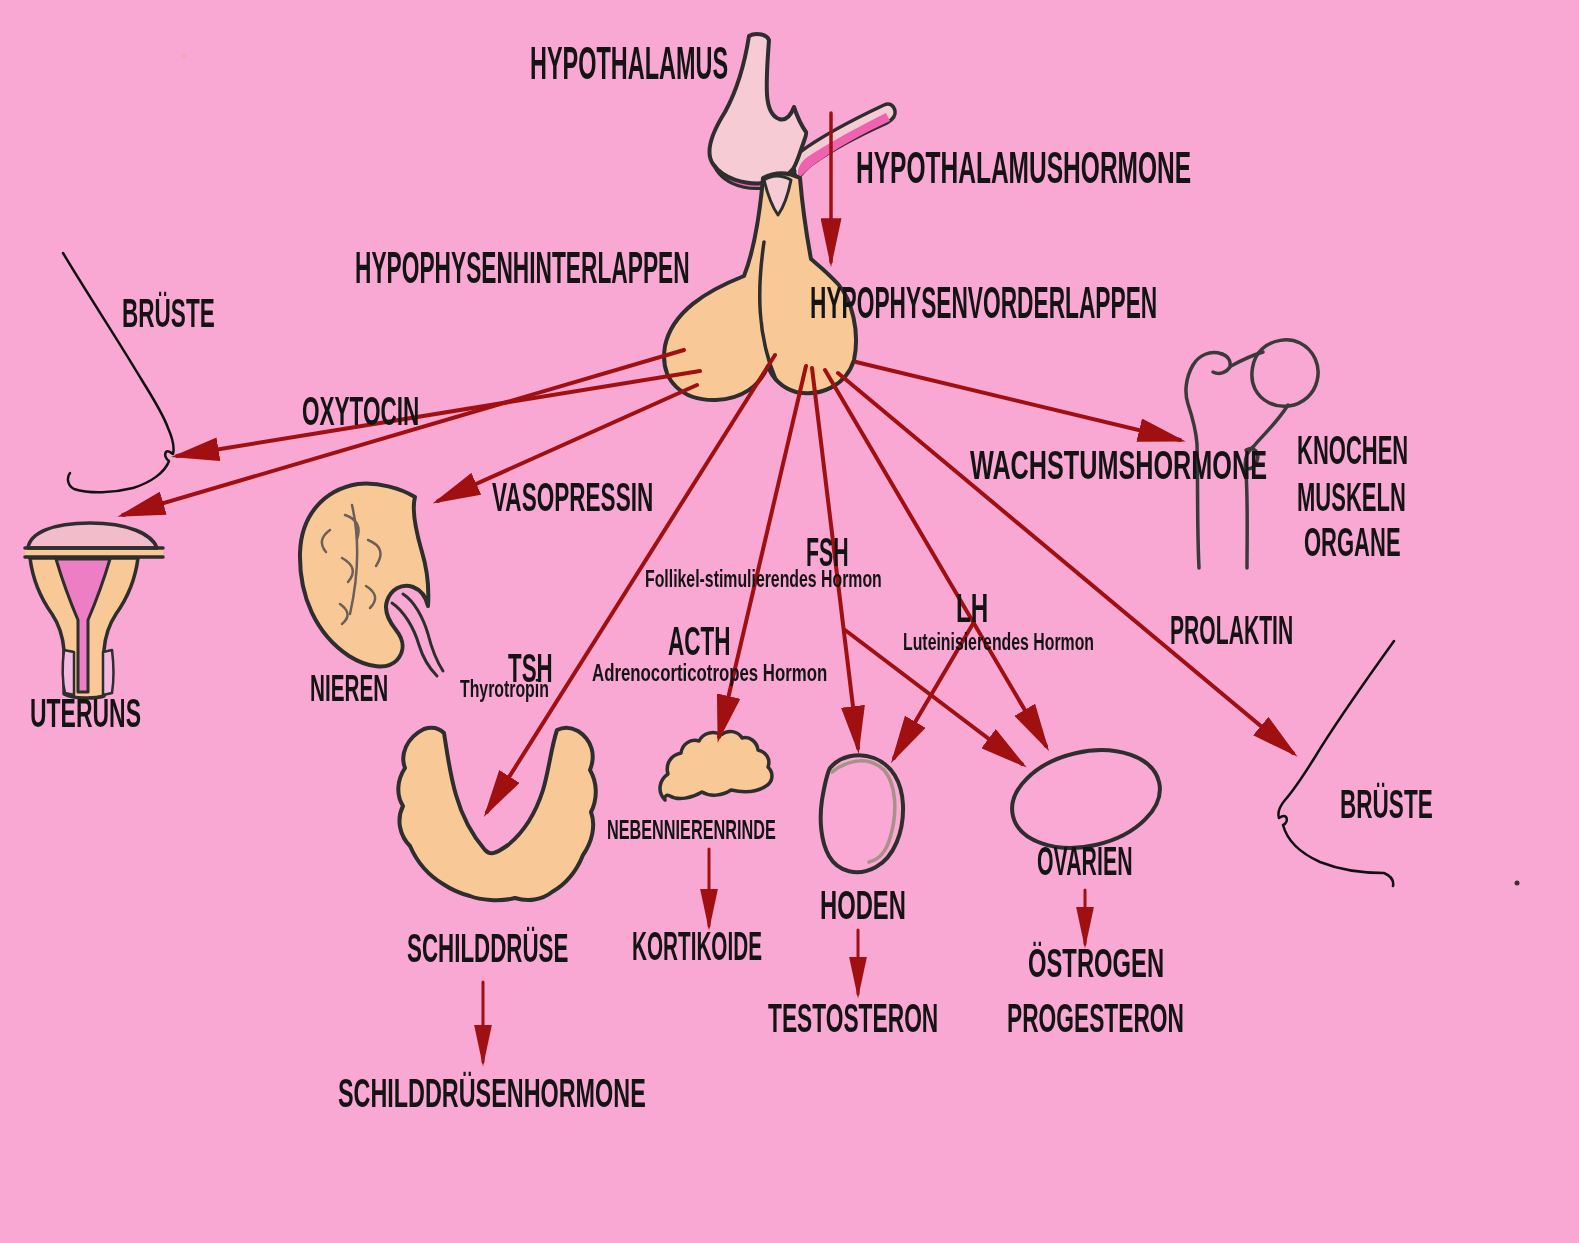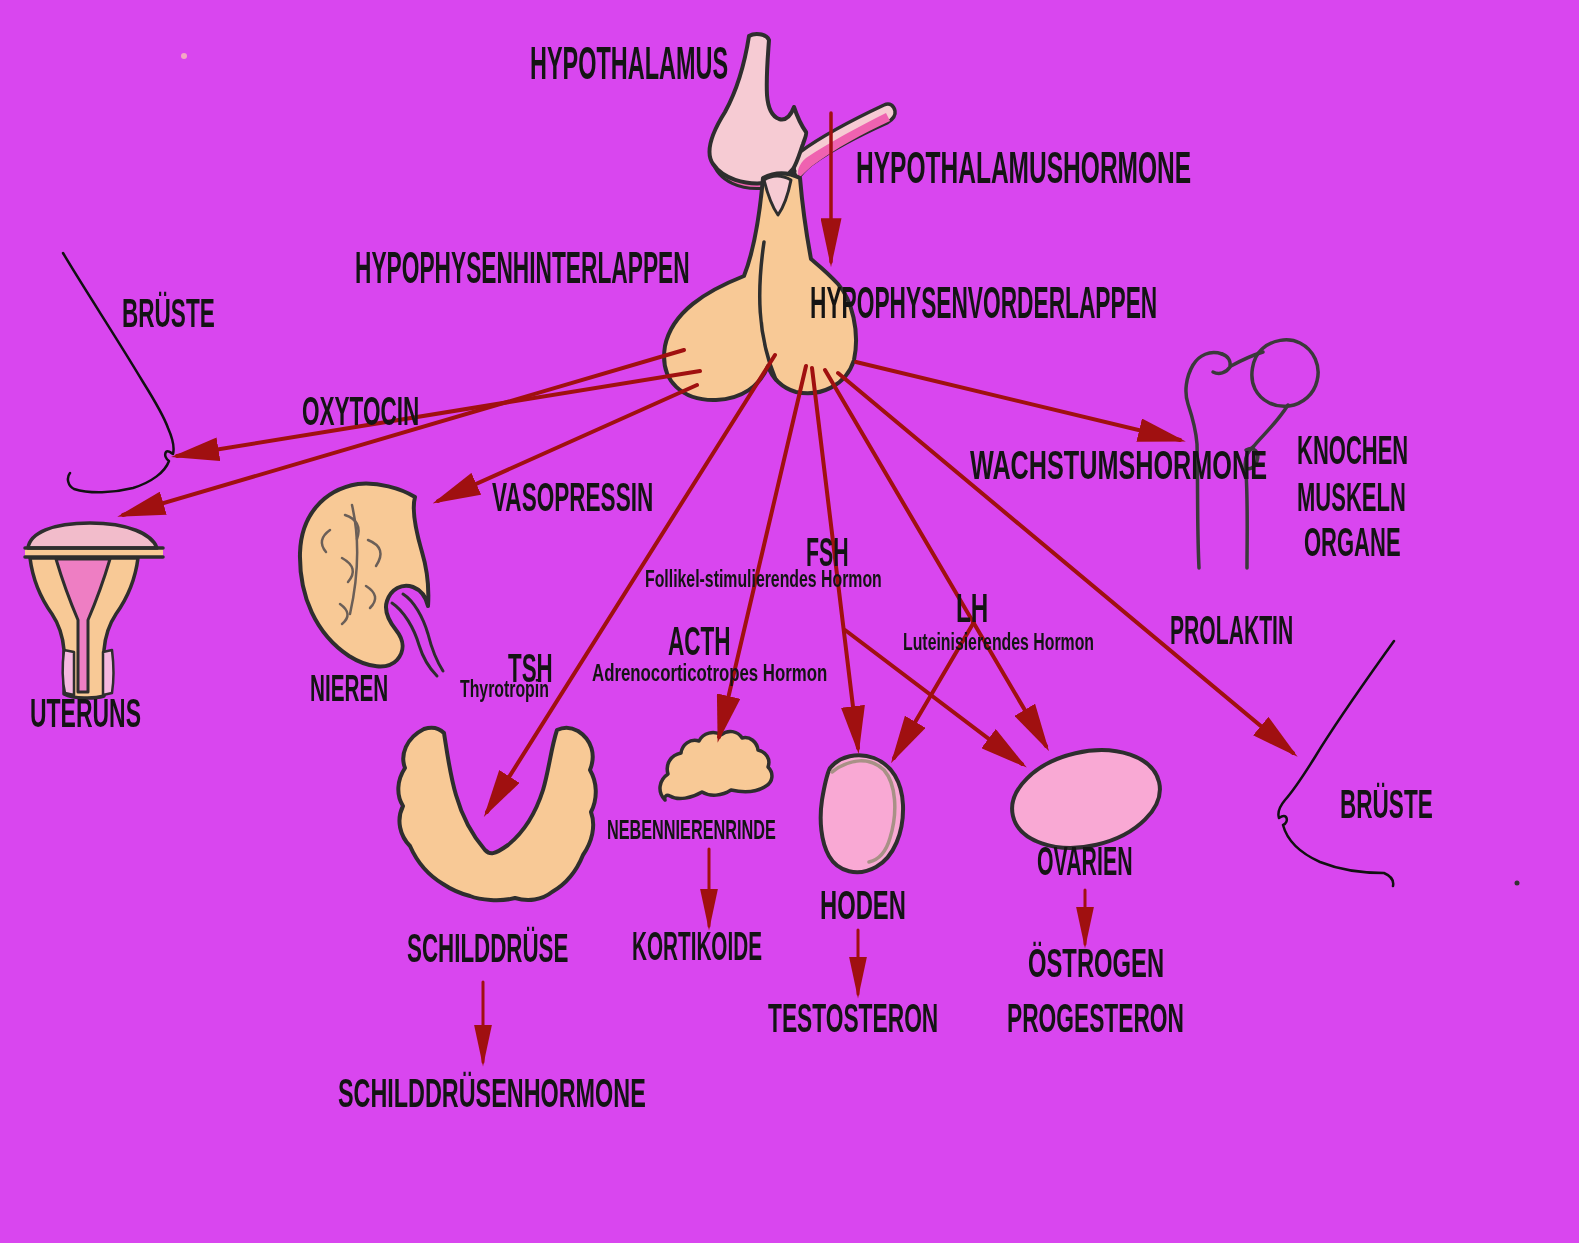--- a/index.html
+++ b/index.html
@@ -1,16 +1,16 @@
 <!DOCTYPE html>
 <html><head>
 <meta charset="utf-8">
 <style>
   html,body{margin:0;padding:0;background:#fff;}
-  #stage{position:relative;width:1579px;height:1243px;background:#d946ef;overflow:hidden;
+  #stage{position:relative;width:1579px;height:1243px;background:#f9a8d4;overflow:hidden;
          font-family:"Liberation Sans",sans-serif;}
   #art{position:absolute;left:0;top:0;}
   .lbl{position:absolute;font-weight:700;color:#141414;line-height:1;white-space:nowrap;
        transform-origin:0 0;transform:scaleX(var(--sx,.55));letter-spacing:0;}
   .sub{position:absolute;font-weight:700;color:#141414;line-height:1;white-space:nowrap;
        transform-origin:0 0;transform:scaleX(var(--sx,.66));font-size:24px;}
 </style>
 </head>
 <body>
 

